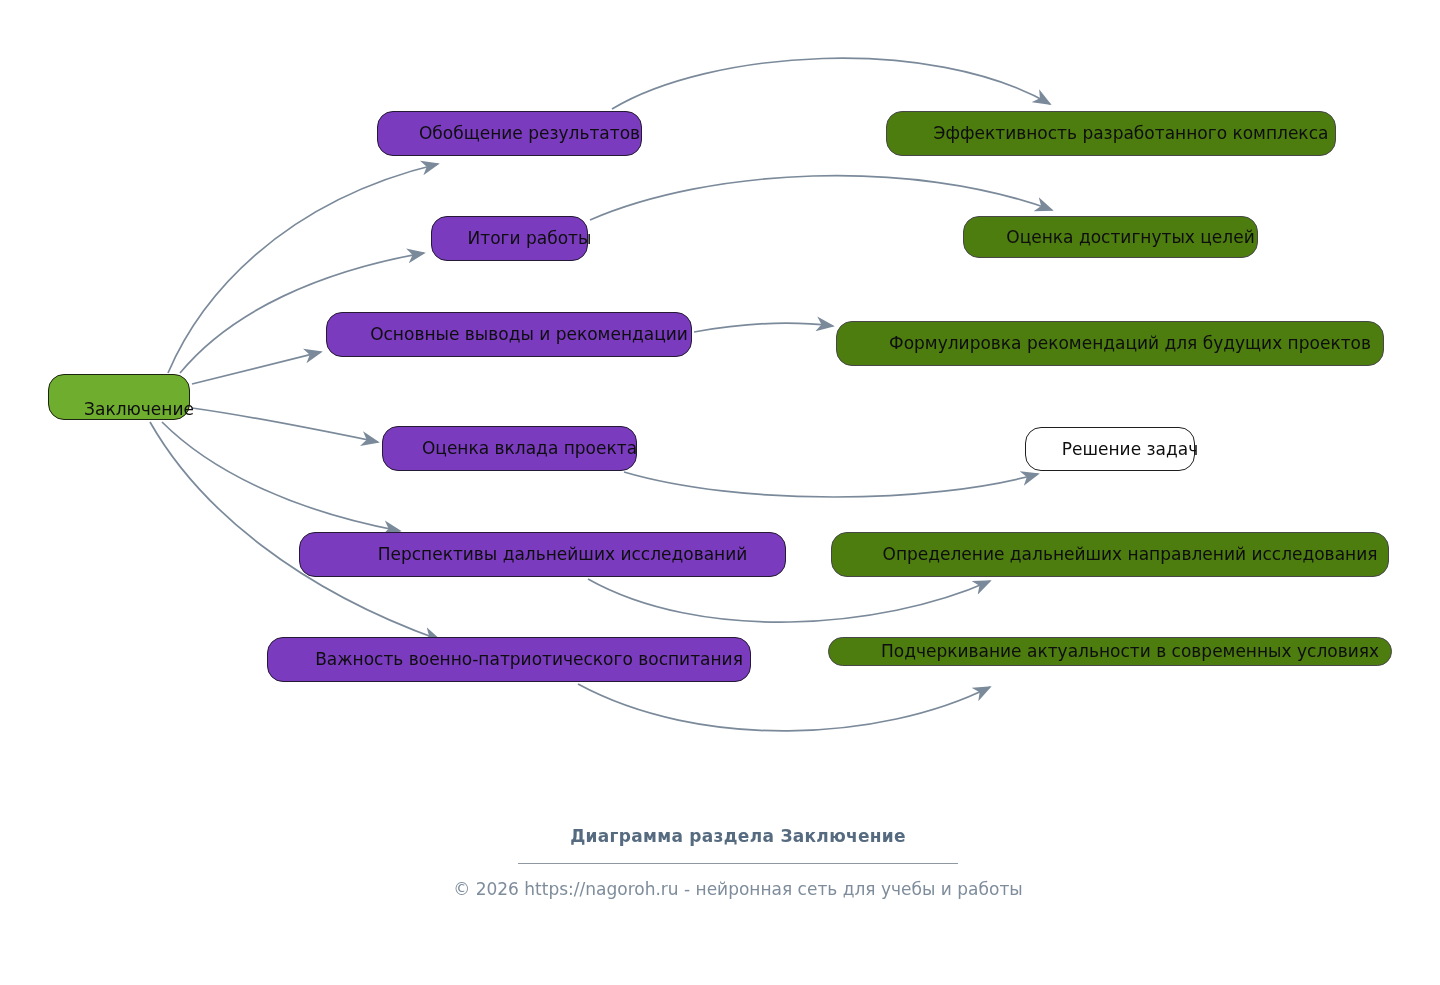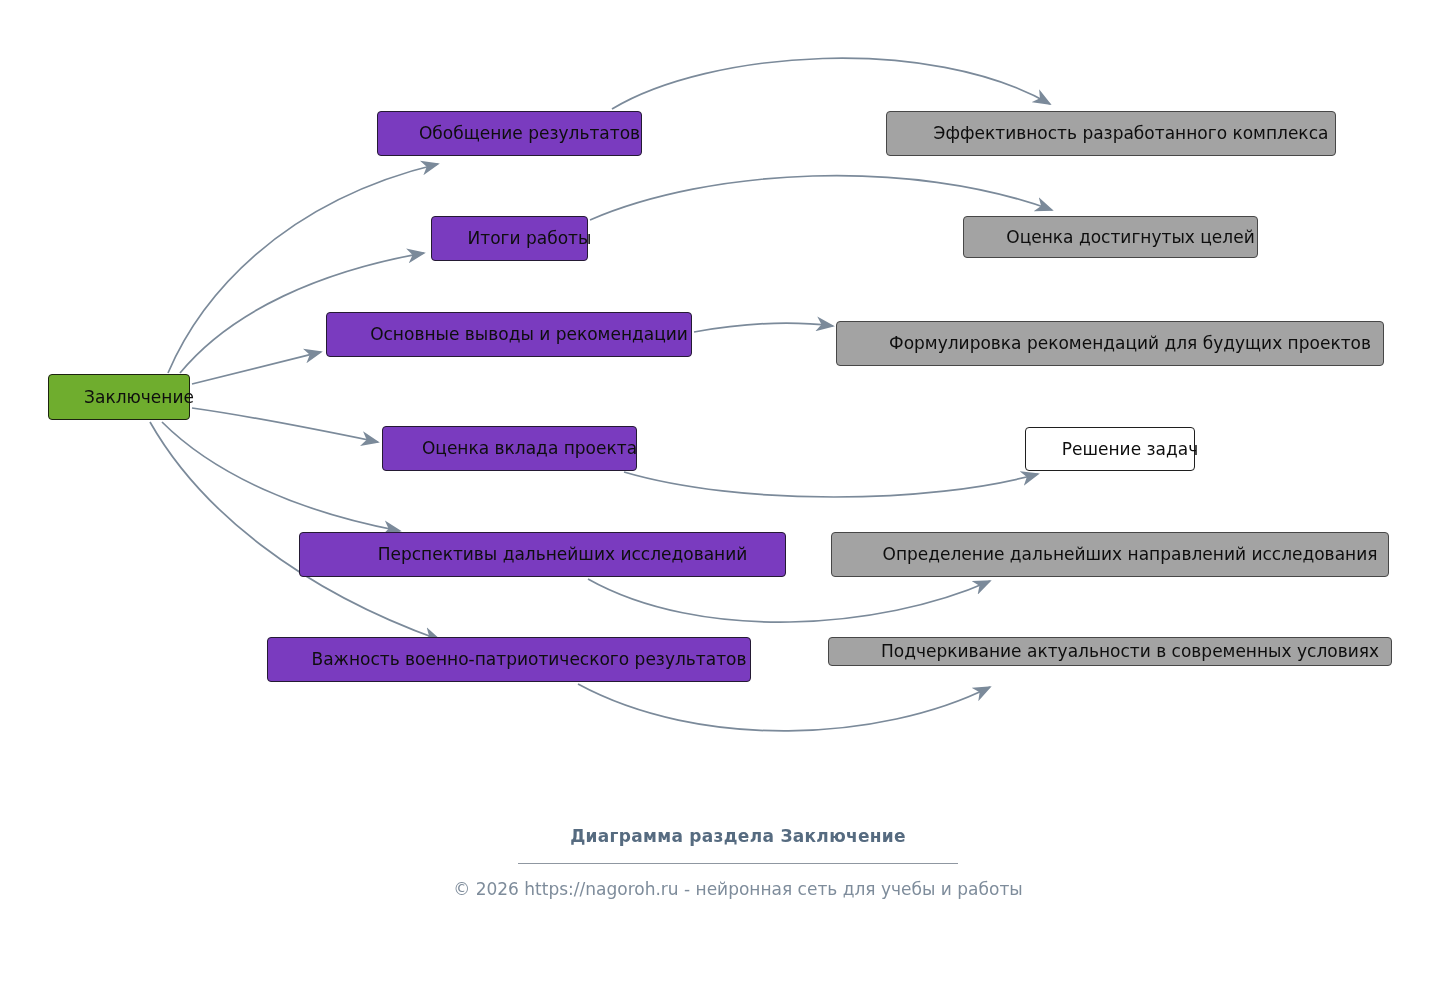--- a/index.html
+++ b/index.html
@@ -5,26 +5,26 @@
   html,body{margin:0;padding:0;background:#ffffff;}
   body{
     width:1440px;height:985px;position:relative;overflow:hidden;
     font-family:"DejaVu Sans","Liberation Sans",sans-serif;
   }
   .stage{position:absolute;inset:0;}
   #edge-svg{position:absolute;left:0;top:0;width:1440px;height:985px;}
   .edge{fill:none;stroke:#7b8a9a;stroke-width:1.7px;}
   .node{
     position:absolute;display:flex;align-items:center;justify-content:center;
-    border-radius:4px;font-size:17px;color:#0e0e0e;white-space:nowrap;
+    border-radius:16px;font-size:17px;color:#0e0e0e;white-space:nowrap;
     box-sizing:border-box;line-height:1.1;padding-left:40px;
   }
-  .node.green {background:#6fad2e;border:1.8px solid #1c2310;}
+  .node.green {background:#6fad2e;border:1.8px solid #1c2310;align-items:flex-end;}
   .node.purple{background:#7a3bbf;border:1.8px solid #241a33;}
-  .node.gray  {background:#a3a3a3;border:1.8px solid #474747;}
+  .node.gray  {background:#4d7c0f;border:1.8px solid #474747;}
   .node.white {background:#ffffff;border:1.8px solid #1f1f1f;}
   .footer{
     position:absolute;left:36px;width:1404px;top:826px;text-align:center;
   }
   .footer-title{
     font-size:17px;font-weight:bold;color:#566b80;letter-spacing:.3px;
   }
   .footer-divider{
     width:440px;border:none;border-top:1px solid #8f97a1;margin:17px auto 0 auto;
   }
@@ -70,21 +70,21 @@
       <div class="node purple" style="left: 326px; top: 312px; width: 366px; height: 45px;">
         <span>Основные выводы и рекомендации</span>
       </div>
       <div class="node purple" style="left: 382px; top: 426px; width: 255px; height: 45px;">
         <span>Оценка вклада проекта</span>
       </div>
       <div class="node purple" style="left: 299px; top: 532px; width: 487px; height: 45px;">
         <span>Перспективы дальнейших исследований</span>
       </div>
       <div class="node purple" style="left: 267px; top: 637px; width: 484px; height: 45px;">
-        <span>Важность военно-патриотического результатов</span>
+        <span>Важность военно-патриотического воспитания</span>
       </div>
       <div class="node gray" style="left: 886px; top: 111px; width: 450px; height: 45px;">
         <span>Эффективность разработанного комплекса</span>
       </div>
       <div class="node gray" style="left: 963px; top: 216px; width: 295px; height: 42px;">
         <span>Оценка достигнутых целей</span>
       </div>
       <div class="node gray" style="left: 836px; top: 321px; width: 548px; height: 45px;">
         <span>Формулировка рекомендаций для будущих проектов</span>
       </div>

